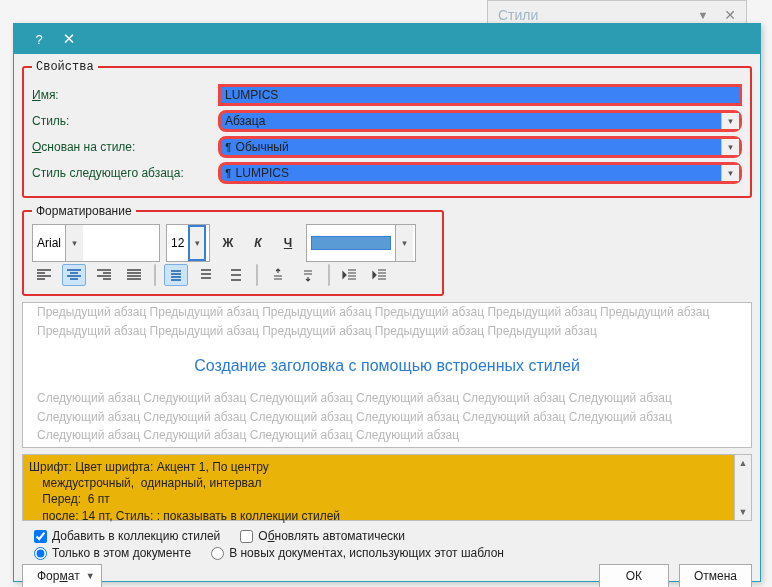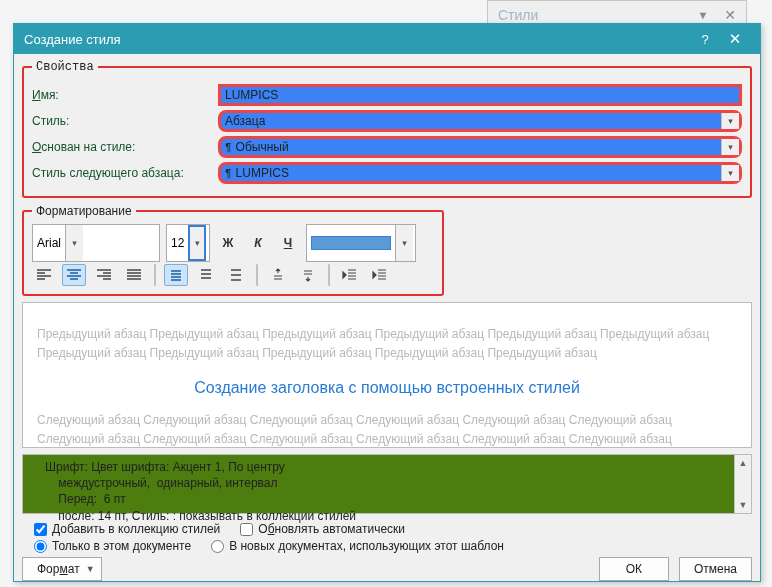--- a/index.html
+++ b/index.html
@@ -49,26 +49,26 @@
   .combo.size .cbtn { border:2px solid #3a7fd6;}
   .combo.color { width:110px;}
   .combo.color .swatch { width:80px; height:14px; margin:0 4px; background:#5b9bd5; border:1px solid #3a7fd6;}
   .tbtn2 { width:24px; height:22px; border:1px solid transparent; display:flex; align-items:center;
            justify-content:center; font-size:12px; color:#333; cursor:pointer; border-radius:2px;}
   .tbtn2.active { background:#cce4f7; border:1px solid #7aaee0;}
   .tbtn2.sep { width:1px; background:#c0c0c0; margin:0 2px; cursor:default;}
   .ico { width:16px; height:14px;}
   .ico svg { display:block;}
 
-  .preview { margin-top:6px; border:1px solid #bcbcbc; background:#fff; padding:22px 14px; height:146px;
+  .preview { margin-top:6px; border:1px solid #bcbcbc; background:#fff; padding:0 14px; height:146px;
              overflow:hidden; font-size:12px; line-height:1.55;}
   .preview .para { color:#b8b8b8;}
   .preview .para.blue { color:#2a7bd4; text-align:center; font-size:16px; margin:14px 0 10px 0;}
 
-  .desc { margin-top:6px; border:1px solid #bcbcbc; background:#4d7c0f; height:60px; display:flex;padding-left:16px;}
+  .desc { margin-top:6px; border:1px solid #bcbcbc; background:#eab308; height:67px; display:flex;}
   .desc .dtxt { flex:1; padding:4px 6px; font-size:12px; color:#222; line-height:1.35;}
   .desc .scroll { width:17px; border-left:1px solid #c0c0c0; background:#f0f0f0; position:relative;}
   .desc .scroll .arr { position:absolute; left:0; width:100%; height:16px; display:flex;
                        align-items:center; justify-content:center; font-size:9px; color:#666; cursor:pointer;}
   .desc .scroll .arr.up { top:0;}
   .desc .scroll .arr.dn { bottom:0;}
 
   .checks { margin-top:8px;}
   .checks .crow { display:flex; align-items:center; gap:20px; margin:3px 12px; font-size:12px; color:#222;}
   .chk { display:flex; align-items:center; gap:5px;}
@@ -91,21 +91,20 @@
 
 <div class="stage">
   <div class="bg-box">
     <span>Стили</span>
     <span class="arrow-down">▼</span>
     <span class="x">✕</span>
   </div>
 
   <div class="dialog">
     <div class="titlebar">
-      <span class="title">Создание стиля</span>
       <span class="tbtn">?</span>
       <span class="tbtn close">✕</span>
     </div>
 
     <div class="body">
       <fieldset class="props">
         <legend>Свойства</legend>
 
         <div class="row">
           <label><span class="under">И</span>мя:</label>

